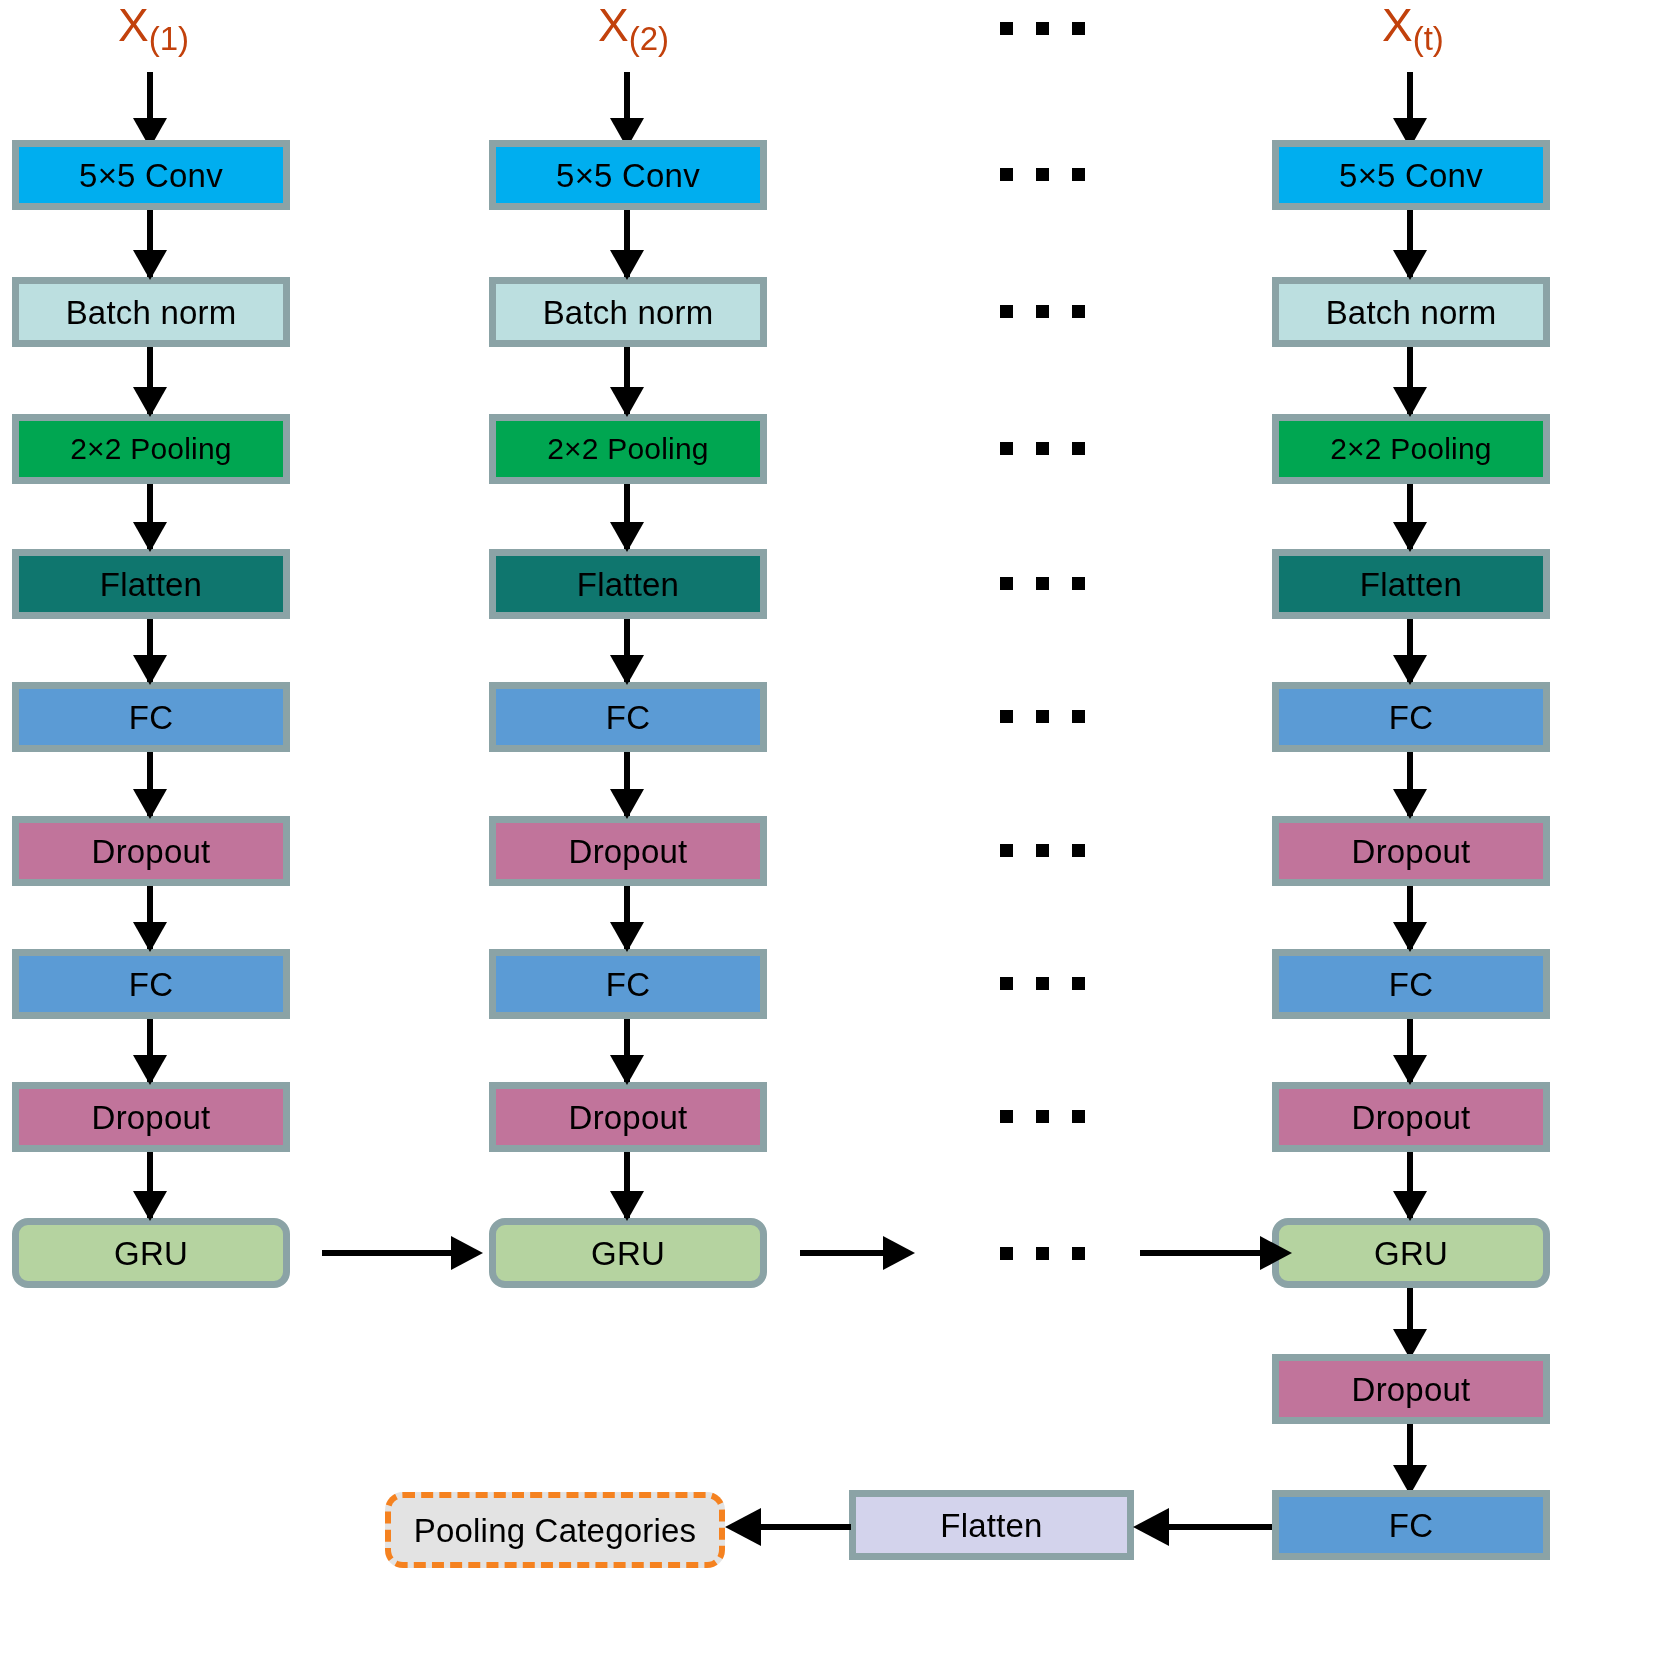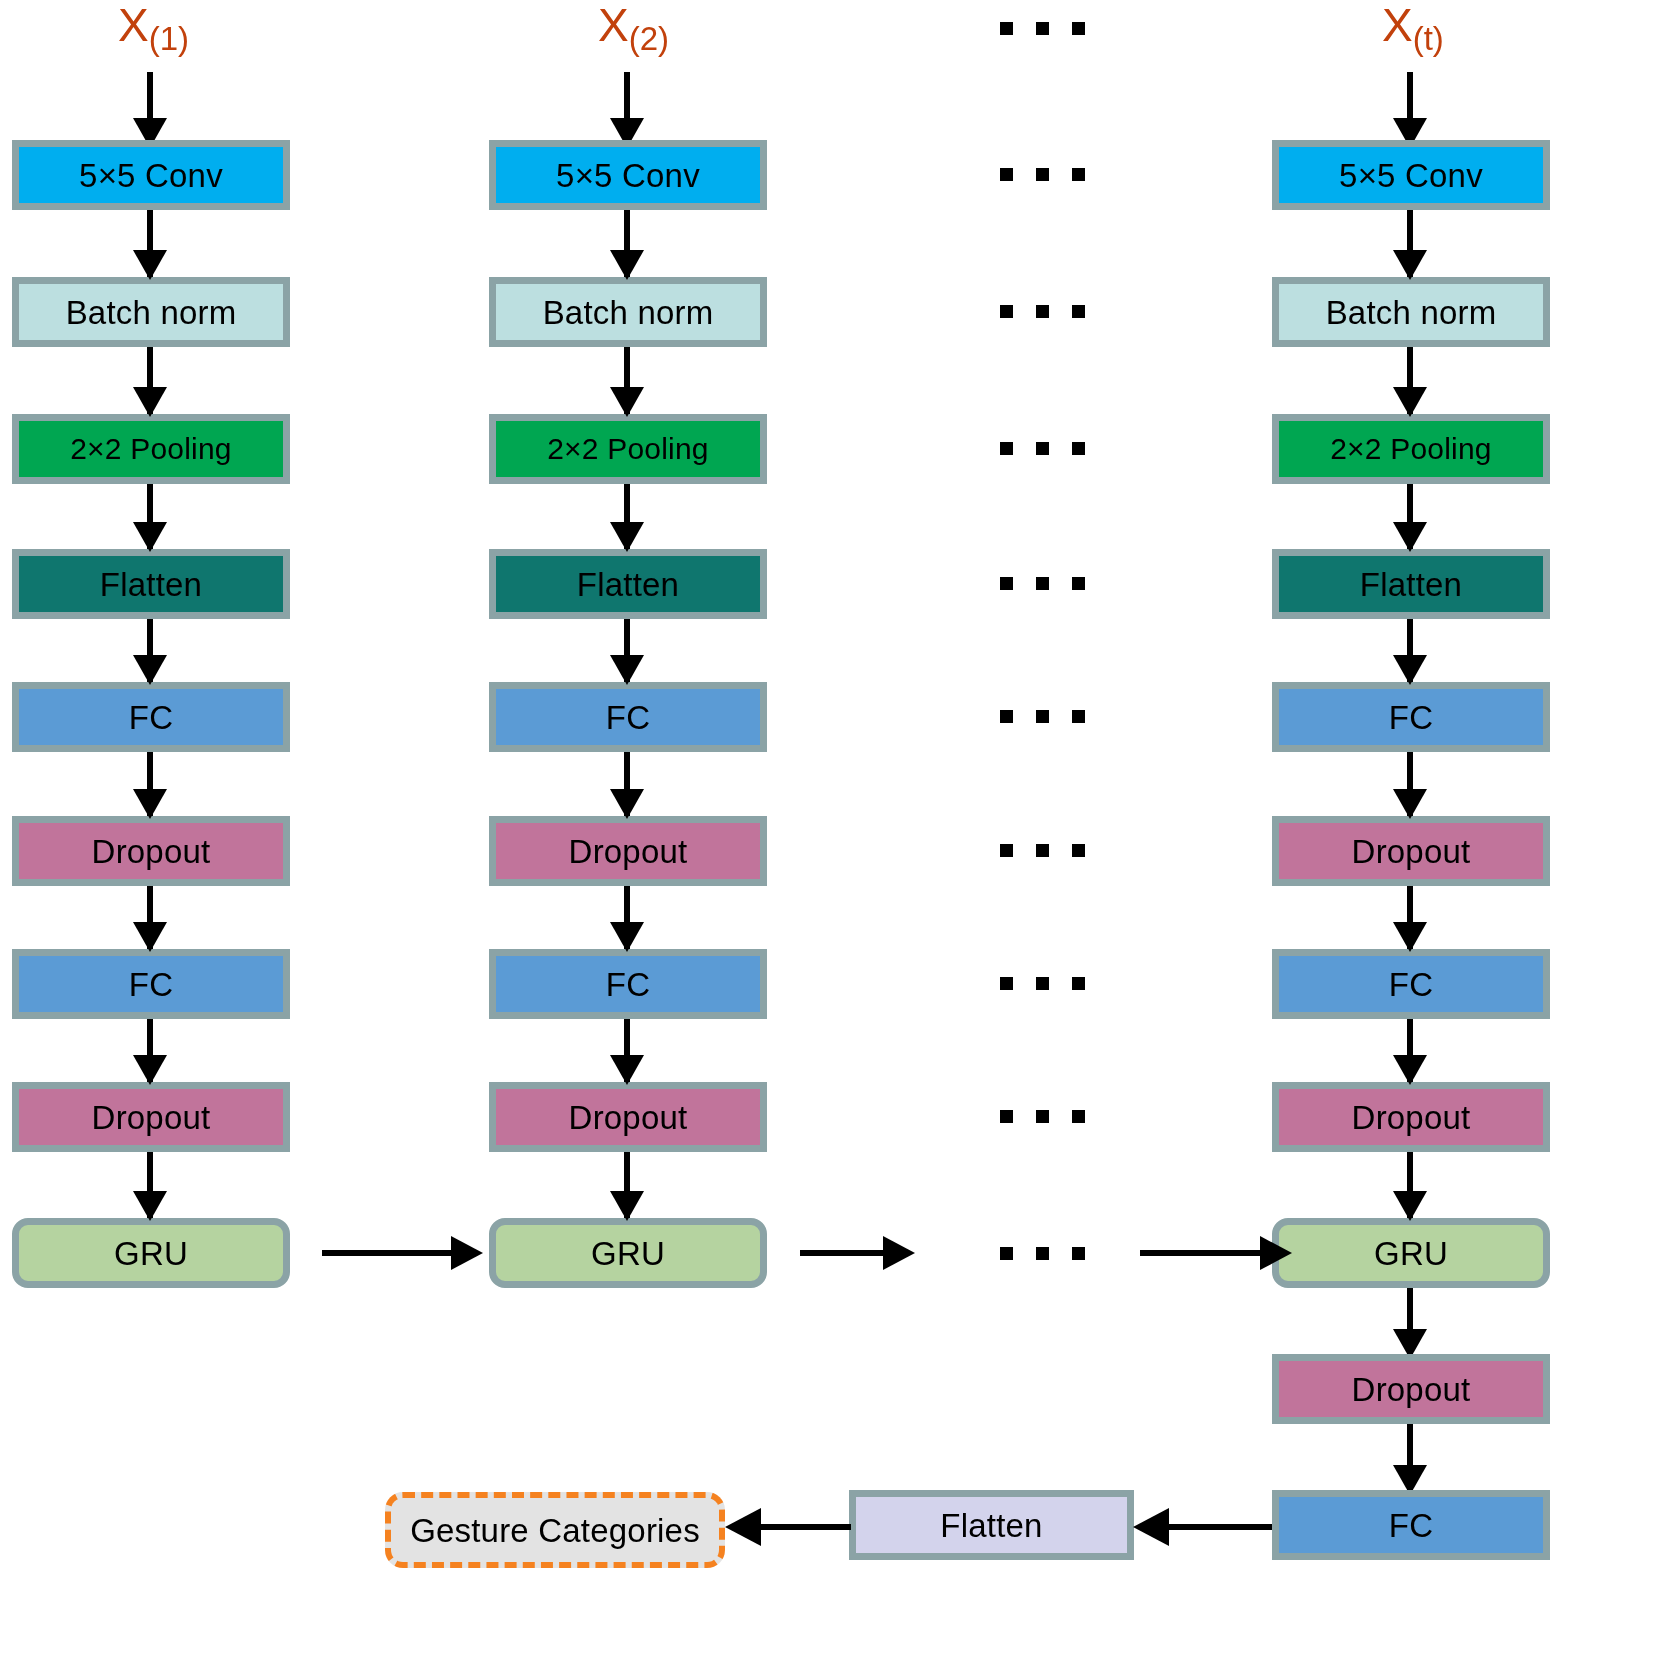--- a/index.html
+++ b/index.html
@@ -366,20 +366,20 @@
   </div>
   <div class="block fill-fc" style="left:1272px; top:1490px; width:278px; height:70px;">FC</div>
 
   <div class="block fill-softmax" style="left:849px; top:1490px; width:285px; height:70px;">Flatten</div>
 
   <div class="arrow-h" style="left:1141px; top:1527px;">
     <div class="shaft" style="width:131px; left:0;"></div>
     <div class="head-l" style="left:-8px;"></div>
   </div>
 
-  <div class="block dashed" style="left:385px; top:1492px; width:340px; height:76px;">Gesture Categories</div>
+  <div class="block dashed" style="left:385px; top:1492px; width:340px; height:76px;">Pooling Categories</div>
 
   <div class="arrow-h" style="left:733px; top:1527px;">
     <div class="shaft" style="width:118px; left:0;"></div>
     <div class="head-l" style="left:-8px;"></div>
   </div>
 
 </div>
 
 </body></html>

